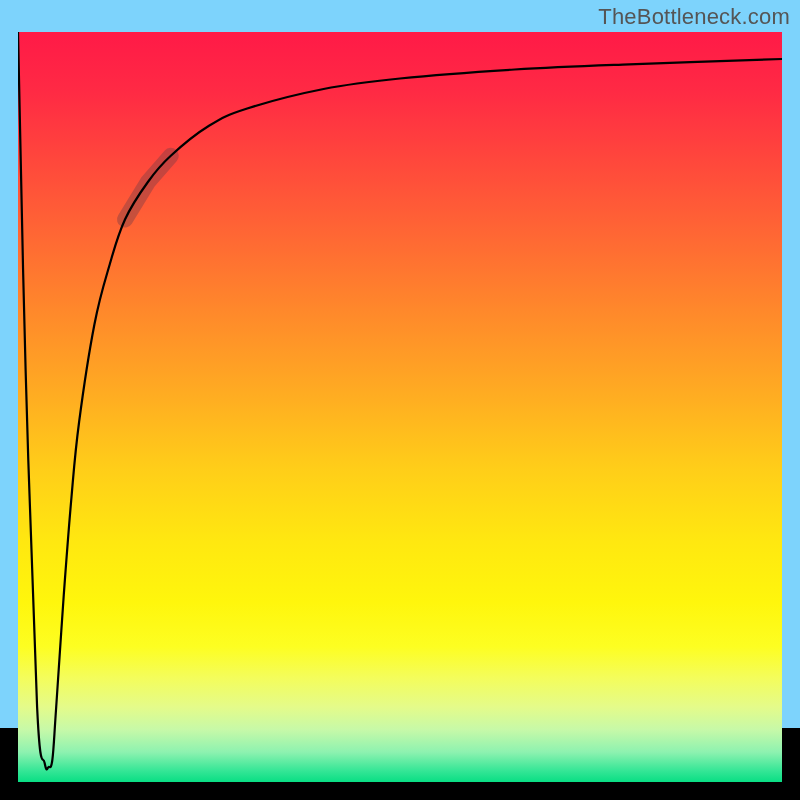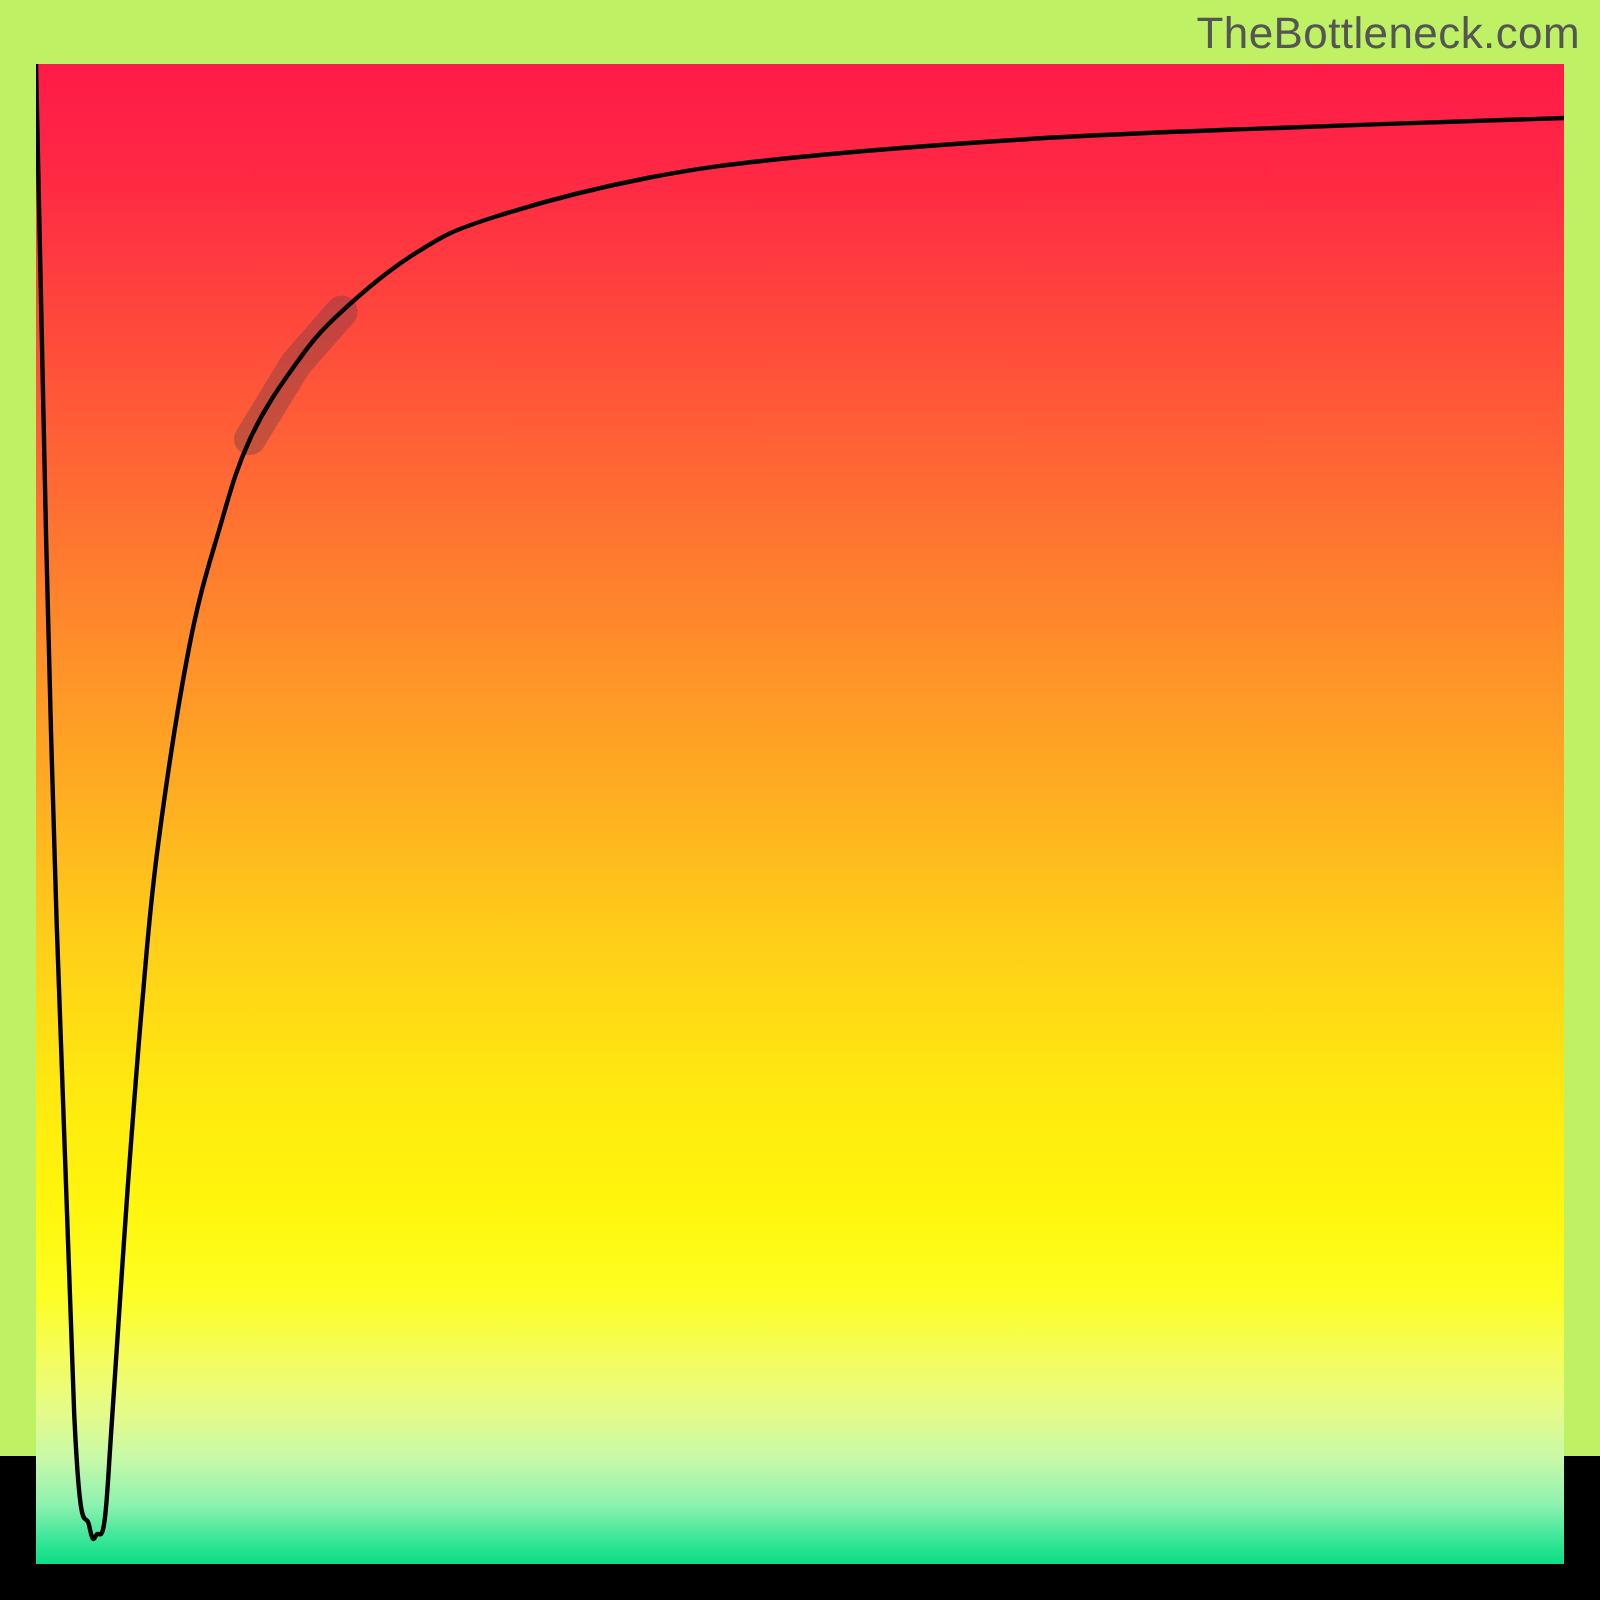--- a/index.html
+++ b/index.html
@@ -8,21 +8,21 @@
     width: 800px;
     height: 800px;
     background: #000;
     font-family: Arial, Helvetica, sans-serif;
     overflow: hidden;
   }
   .outer {
     position: relative;
     width: 800px;
     height: 728px;
-    background: #bef264;
+    background: #7dd3fc;
     text-decoration: underline;
   }
   .watermark {
     position: absolute;
     top: 4px;
     right: 10px;
     color: #555;
     font-size: 22px;
     font-weight: 500;
     letter-spacing: 0.2px;

